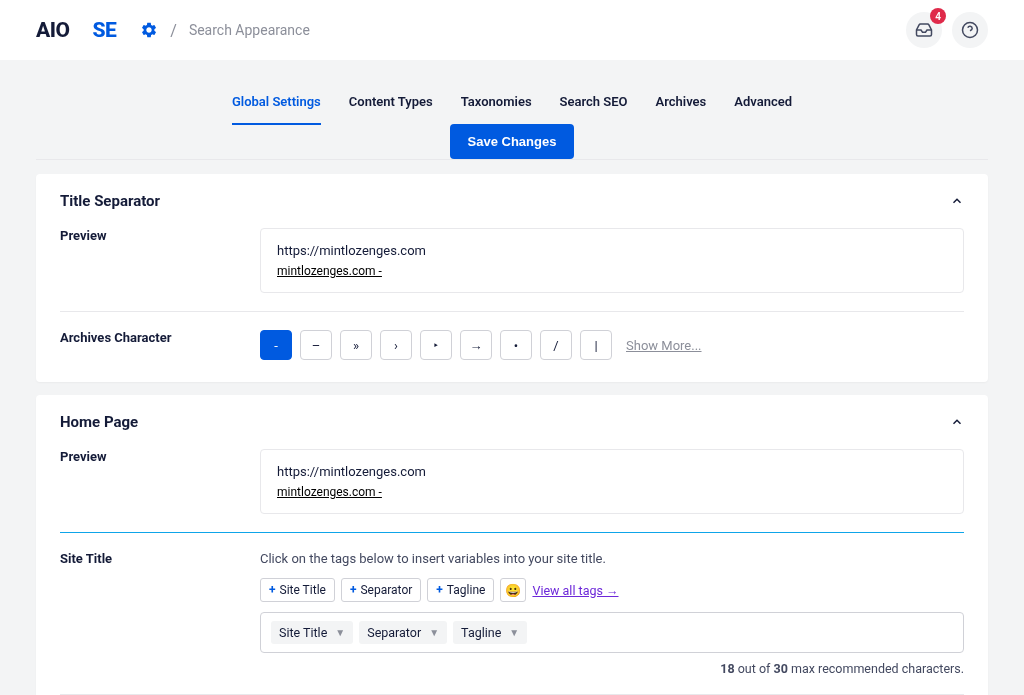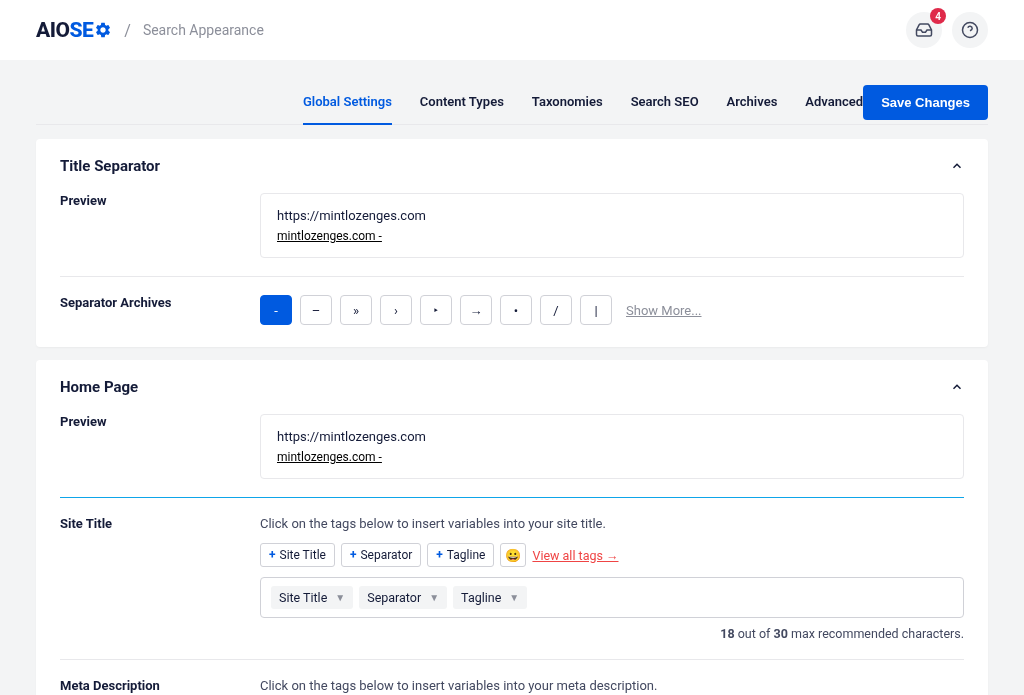--- a/index.html
+++ b/index.html
@@ -25,20 +25,21 @@
       align-items: center;
       gap: 12px;
     }
     .logo {
       font-weight: 800;
       font-size: 21px;
       letter-spacing: -0.5px;
       color: #141b38;
       display: flex;
       align-items: center;
+      gap: 23px;
     }
     .logo-aio {
       color: #141b38;
     }
     .logo-seo {
       color: #005ae0;
     }
     .logo-gear {
       display: inline-flex;
       align-items: center;
@@ -82,24 +83,25 @@
       display: flex;
       align-items: center;
       justify-content: center;
       padding: 0 4px;
     }
     .main {
       padding: 20px 36px;
     }
     .tabs-row {
       display: flex;
-      justify-content: flex-end;
+      justify-content: flex-start;
       align-items: center;
       border-bottom: 1px solid #e8e8eb;
       margin-bottom: 14px;
+      flex-direction: column;
     }
     .tabs {
       display: flex;
       gap: 28px;
     }
     .tab {
       padding: 14px 0;
       font-weight: 600;
       font-size: 13px;
       color: #141b38;
@@ -240,21 +242,21 @@
       border-radius: 3px;
       width: 26px;
       height: 24px;
       display: flex;
       align-items: center;
       justify-content: center;
       cursor: pointer;
       font-size: 13px;
     }
     .view-all {
-      color: #ef4444;
+      color: #6d28d9;
       text-decoration: underline;
       font-size: 12.5px;
       cursor: pointer;
     }
     .title-input-box {
       border: 1px solid #d0d1d7;
       border-radius: 4px;
       padding: 8px 10px;
       display: flex;
       gap: 6px;
@@ -345,21 +347,21 @@
       <div class="field-row">
         <div class="field-label">Preview</div>
         <div class="field-content">
           <div class="preview-box">
             <div class="preview-url">https://mintlozenges.com</div>
             <div class="preview-title">mintlozenges.com -</div>
           </div>
         </div>
       </div>
       <div class="field-row" style="border-top:1px solid #e8e8eb; padding-bottom:0;">
-        <div class="field-label">Separator Archives</div>
+        <div class="field-label">Archives Character</div>
         <div class="field-content">
           <div class="sep-buttons">
             <div class="sep-btn active">-</div>
             <div class="sep-btn">–</div>
             <div class="sep-btn">»</div>
             <div class="sep-btn">›</div>
             <div class="sep-btn">‣</div>
             <div class="sep-btn">→</div>
             <div class="sep-btn">•</div>
             <div class="sep-btn">/</div>

